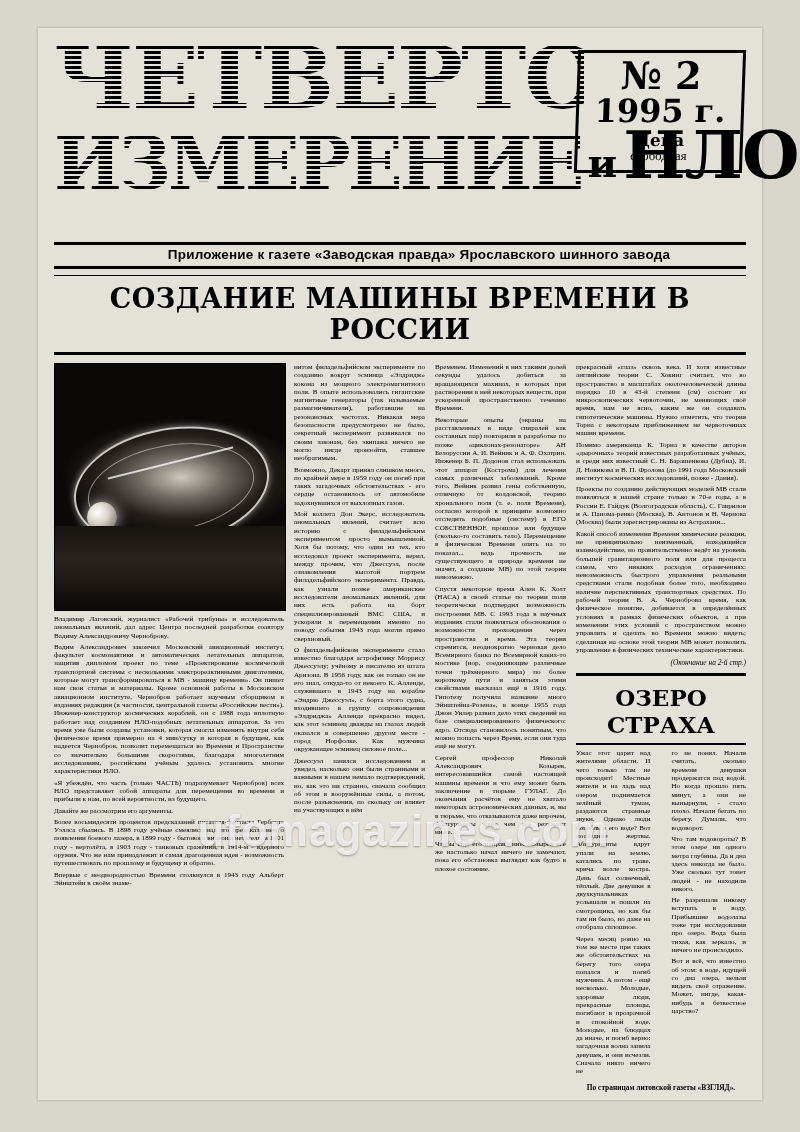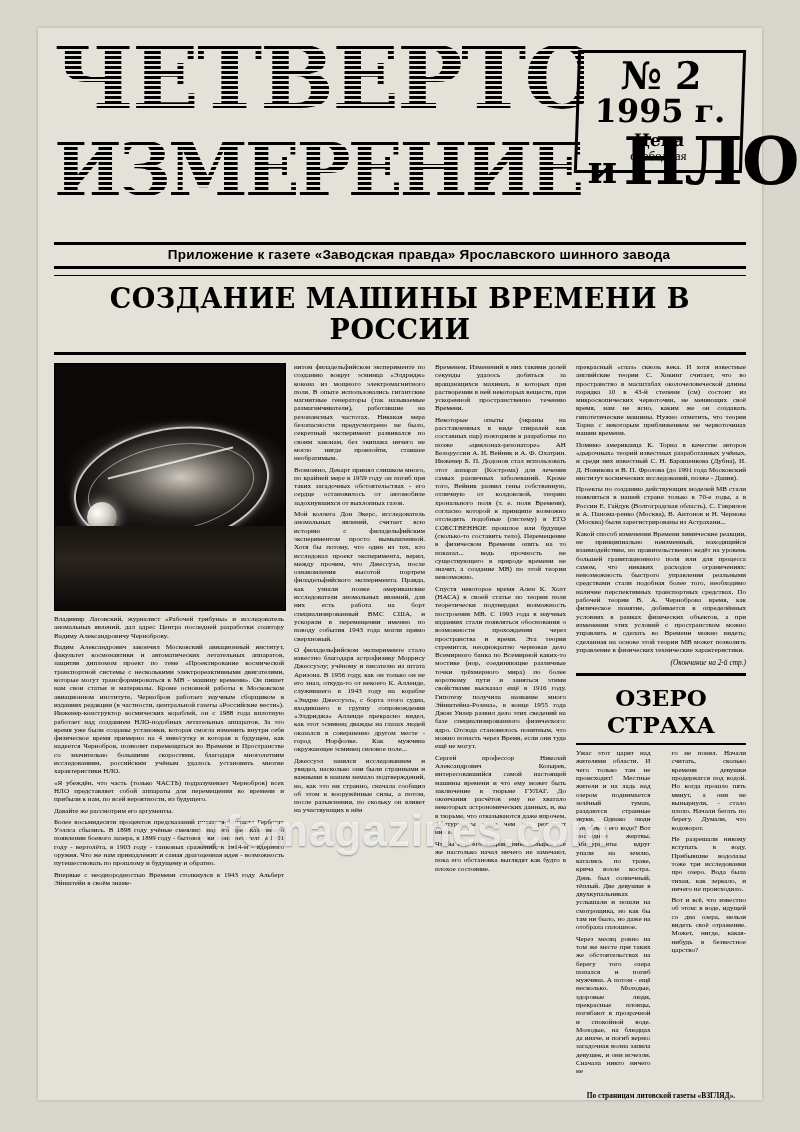--- a/index.html
+++ b/index.html
@@ -32,21 +32,21 @@
     -webkit-text-stroke:0px #000;
     transform:scaleX(1.02);
     transform-origin:left top;
     background:
       repeating-linear-gradient(0deg, #000 0px, #000 3px, #e4e1d8 3px, #e4e1d8 5px);
     -webkit-background-clip:text;
     background-clip:text;
     color:transparent;
     text-shadow:none;
   }
-  .mast-line2-wrap{display:flex;align-items:flex-end;gap:6px;margin-top:8px;}
+  .mast-line2-wrap{display:flex;align-items:flex-end;gap:6px;margin-top:2px;}
   .mast-line2{
     font-size:72px;
     background:
       repeating-linear-gradient(0deg, #000 0px, #000 3px, #e4e1d8 3px, #e4e1d8 5px);
     -webkit-background-clip:text;
     background-clip:text;
     color:transparent;
     letter-spacing:-3px;
   }
   .mast-small-i{font-size:40px;font-family:"DejaVu Serif",serif;font-weight:bold;color:#000;padding-bottom:8px;}
@@ -125,21 +125,21 @@
 
   
   .box2{border-top:3px solid #000;margin-top:6px;padding-top:5px;}
   .box2 .hl{
     text-align:center;font-family:"DejaVu Serif",serif;font-weight:bold;font-size:23px;
     padding:3px 0 5px 0;border-bottom:2px solid #000;margin-bottom:4px;
   }
   .cols2{display:flex;gap:21px;}
   .cols2 .c{width:80px;}
   .cols2 .c p{font-size:7.1px;line-height:8.3px;text-align:justify;margin:0 0 3px 0;}
-  .endnote{font-size:7.4px;text-align:center;font-weight:bold;margin-top:12px;line-height:9px;}
+  .endnote{font-size:7.4px;text-align:center;font-weight:bold;margin-top:4px;line-height:9px;}
   .contnote{font-size:7.4px;text-align:right;font-style:italic;margin-top:4px;}
 
   
   .watermark{
     position:absolute;left:7px;right:0;top:806px;text-align:center;
     font-family:"Liberation Sans",sans-serif;font-weight:bold;
     font-size:44px;color:rgba(255,255,255,.78);
     text-shadow:0 1px 2px rgba(0,0,0,.35);
     letter-spacing:1px;pointer-events:none;
   }
@@ -218,20 +218,21 @@
 
         <div class="box2">
           <div class="hl">ОЗЕРО СТРАХА</div>
           <div class="cols2">
             <div class="c">
               <p>Ужас этот царит над жителями области. И чего только там не происходит! Местные жители и на ладь над озером поднимается зелёный туман, раздаются странные звуки. Однако люди погибли в его воде? Вот последние жертвы. Абитуриенты вдруг упали на землю, катались по траве, крича возле костра. День был солнечный, тёплый. Две девушки в двухкупальниках услышали и пошли на смотрощика, но как бы там ни было, но даже на отобрала сплошное.</p>
               <p>Через месяц ровно на том же месте при таких же обстоятельствах на берегу того озера попался и погиб мужчина. А потом - ещё несколько. Молодые, здоровые люди, прекрасные пловцы, погибают в прозрачной и спокойной воде. Молодые, на блюдцах да иначе, и погиб верно: загадочная волна запила девушек, и они исчезли. Сначала никто ничего не</p>
             </div>
             <div class="c">
               <p>го не понял. Начали считать, сколько времени девушки продержатся под водой. Но когда прошло пять минут, а они не вынырнули, - стало плохо. Начали бегать по берегу. Думали, что водоворот.</p>
+              <p>Что там водовороты? В этом озере ни одного метра глубины. Да и дна здесь никогда не было. Уже сколько тут тонет людей - не находили никого.</p>
               <p>Не разрешали никому вступать в воду. Прибывшие водолазы тоже три исследования про озеро. Вода была тихая, как зеркало, и ничего не происходило.</p>
               <p>Вот и всё, что известно об этом: в воде, идущей со дна озера, нельзя видеть своё отражение. Может, нигде, какая-нибудь в безвестное царство?</p>
             </div>
           </div>
           <div class="endnote">По страницам литовской газеты «ВЗГЛЯД».</div>
         </div>
       </div>
 
     </div>
   </div>

